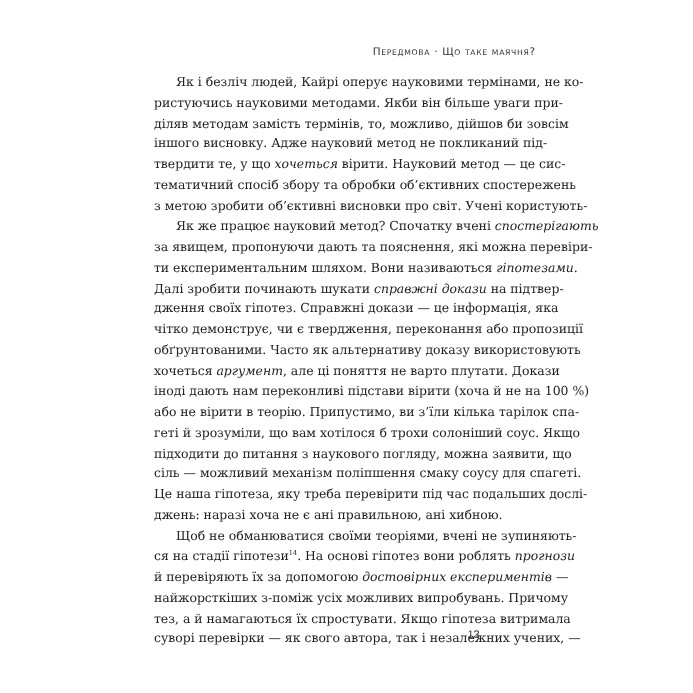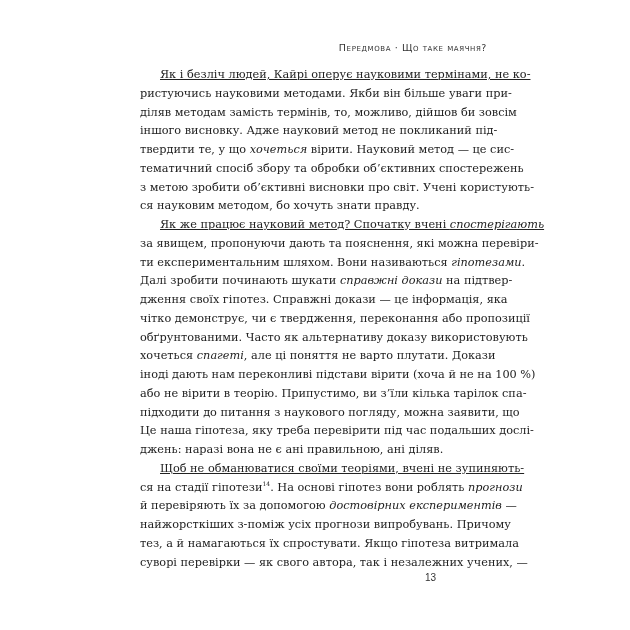--- a/index.html
+++ b/index.html
@@ -9,21 +9,21 @@
     text-align:right; font-family:"DejaVu Sans", sans-serif;
     font-size:9.5px; letter-spacing:0.6px; color:#333; font-variant:small-caps;
   }
   .text-block {
     position:absolute; top:66px; left:140px; width:347px;
     font-family:"DejaVu Serif", serif; font-size:11.3px; line-height:18.75px;
     color:#222; text-align:justify; hyphens:manual;
   }
   .text-block .line { display:block; text-align:justify; text-align-last:justify; white-space:nowrap; overflow:visible; }
   .text-block .line.last { text-align-last:left; }
-  .text-block .line.indent { padding-left:20px;text-decoration:underline; }
+  .text-block .line.indent { padding-left:20px; }
   em { font-style:italic; }
   sup { font-size:6px; vertical-align:super; line-height:0; }
   .page-number {
     position:absolute; top:572px; left:425px; font-family:Liberation Sans, sans-serif;
     font-size:10px; color:#333;
   }
 </style>
 </head>
 <body>
 
@@ -31,41 +31,42 @@
 
 <div class="text-block" id="text-block">
     <div>
       <span class="line indent"><span>Як і безліч людей, Кайрі оперує науковими термінами, не ко-</span></span>
       <span class="line"><span>ристуючись науковими методами. Якби він більше уваги при-</span></span>
       <span class="line"><span>діляв методам замість термінів, то, можливо, дійшов би зовсім</span></span>
       <span class="line"><span>іншого висновку. Адже науковий метод не покликаний під-</span></span>
       <span class="line"><span>твердити те, у що </span><em>хочеться</em><span> вірити. Науковий метод — це сис-</span></span>
       <span class="line"><span>тематичний спосіб збору та обробки об’єктивних спостережень</span></span>
       <span class="line"><span>з метою зробити об’єктивні висновки про світ. Учені користують-</span></span>
-      <span class="line last"><span>ся науковим методом, бо хочуть знати правду.</span></span>
     </div>
     <div>
       <span class="line indent"><span>Як же працює науковий метод? Спочатку вчені </span><em>спостерігають</em></span>
       <span class="line"><span>за явищем, пропонуючи дають та пояснення, які можна перевіри-</span></span>
       <span class="line"><span>ти експериментальним шляхом. Вони називаються </span><em>гіпотезами</em><span>.</span></span>
       <span class="line"><span>Далі зробити починають шукати </span><em>справжні докази</em><span> на підтвер-</span></span>
       <span class="line"><span>дження своїх гіпотез. Справжні докази — це інформація, яка</span></span>
       <span class="line"><span>чітко демонструє, чи є твердження, переконання або пропозиції</span></span>
       <span class="line"><span>обґрунтованими. Часто як альтернативу доказу використовують</span></span>
-      <span class="line"><span>хочеться </span><em>спагеті</em><span>, але ці поняття не варто плутати. Докази</span></span>
+      <span class="line"><span>хочеться </span><em>аргумент</em><span>, але ці поняття не варто плутати. Докази</span></span>
       <span class="line"><span>іноді дають нам переконливі підстави вірити (хоча й не на 100 %)</span></span>
       <span class="line"><span>або не вірити в теорію. Припустимо, ви з’їли кілька тарілок спа-</span></span>
+      <span class="line"><span>геті й зрозуміли, що вам хотілося б трохи солоніший соус. Якщо</span></span>
       <span class="line"><span>підходити до питання з наукового погляду, можна заявити, що</span></span>
+      <span class="line"><span>сіль — можливий механізм поліпшення смаку соусу для спагеті.</span></span>
       <span class="line"><span>Це наша гіпотеза, яку треба перевірити під час подальших дослі-</span></span>
-      <span class="line last"><span>джень: наразі вона не є ані правильною, ані діляв.</span></span>
+      <span class="line last"><span>джень: наразі хоча не є ані правильною, ані хибною.</span></span>
     </div>
     <div>
       <span class="line indent"><span>Щоб не обманюватися своїми теоріями, вчені не зупиняють-</span></span>
       <span class="line"><span>ся на стадії гіпотези</span><sup>14</sup><span>. На основі гіпотез вони роблять </span><em>прогнози</em></span>
       <span class="line"><span>й перевіряють їх за допомогою </span><em>достовірних експериментів</em><span> —</span></span>
-      <span class="line"><span>найжорсткіших з-поміж усіх прогнози випробувань. Причому</span></span>
+      <span class="line"><span>найжорсткіших з-поміж усіх можливих випробувань. Причому</span></span>
       <span class="line"><span>тез, а й намагаються їх спростувати. Якщо гіпотеза витримала</span></span>
       <span class="line"><span>суворі перевірки — як свого автора, так і незалежних учених, —</span></span>
       <span class="line"></span>
     </div>
   </div>
 
 <div class="page-number">13</div>
 
 </body></html>

